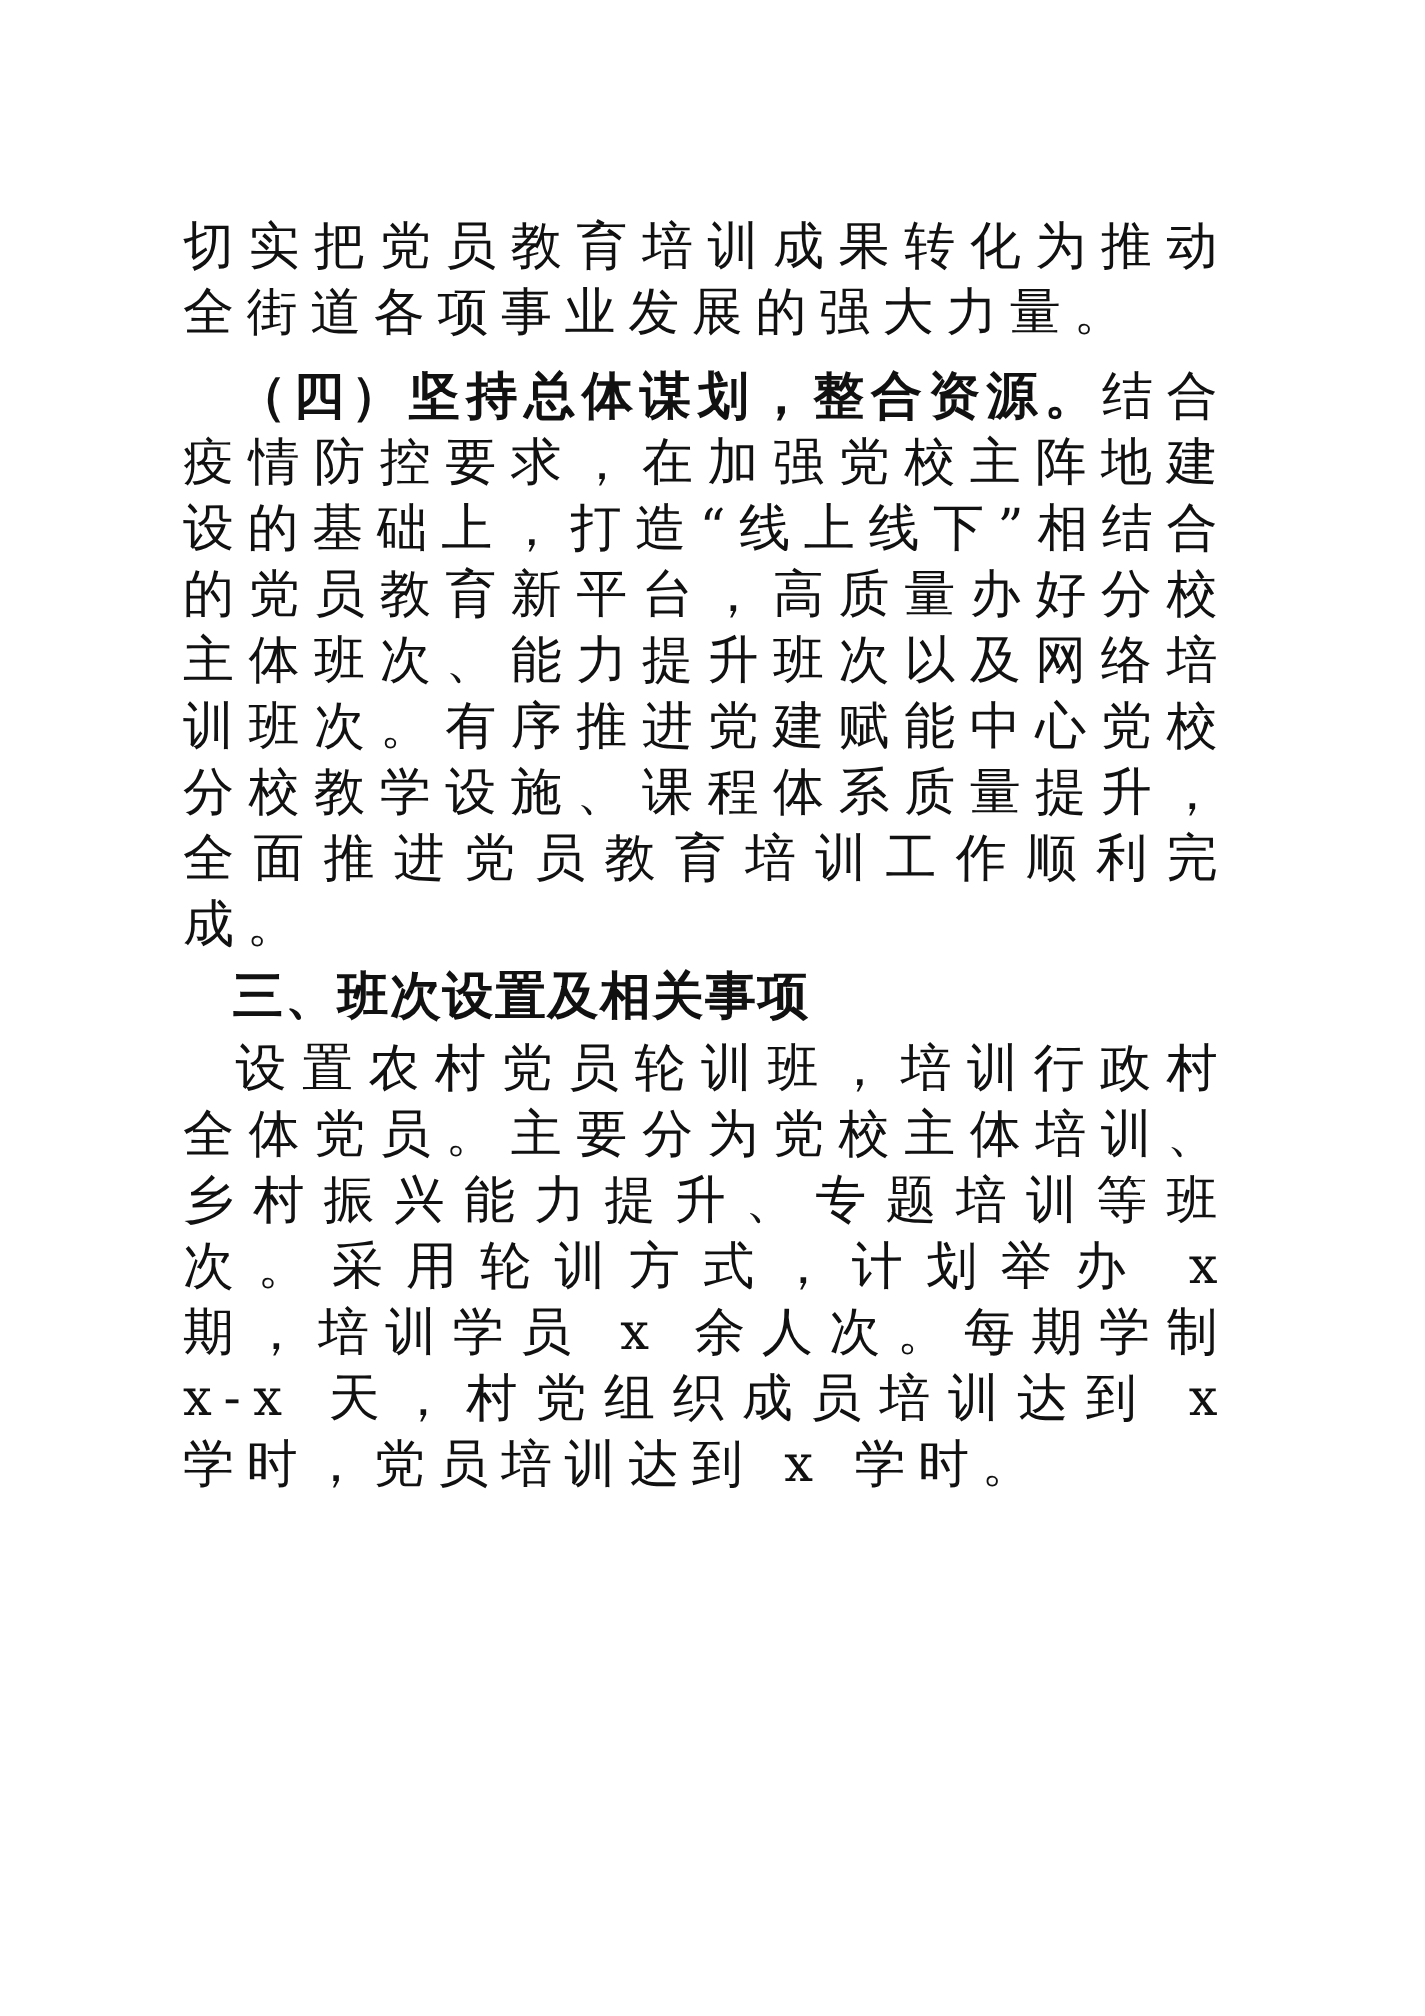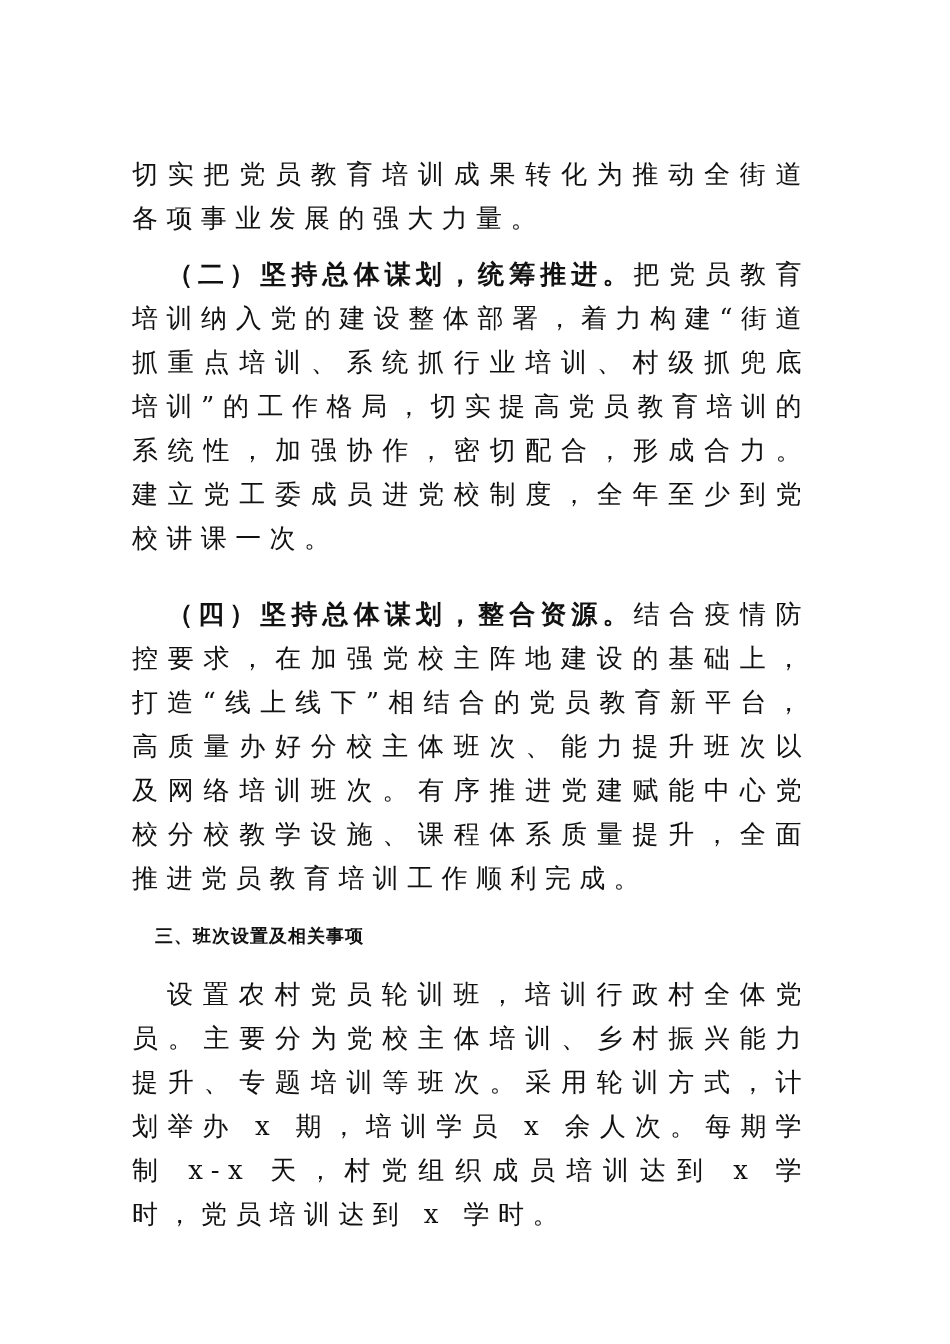--- a/index.html
+++ b/index.html
@@ -15,58 +15,55 @@
     font-family: "DejaVu Serif", "Liberation Serif", serif;
     color: #111111;
   }
   .page {
     position: absolute;
     left: 120px;
     top: 140px;
     width: 702px;
   }
   .para {
-    margin: 12px;
-    font-size: 26px;
+    margin: 2px;
+    font-size: 34px;
     line-height: 44px;
     text-align: justify;
     text-align-last: left;
     letter-spacing: 8.4px;
     word-break: break-all;
   }
   .indent {
     text-indent: 35px;
   }
   .bold-lead {
     font-weight: bold;
     letter-spacing: 4px;
   }
   .heading {
     margin: 0;
     font-family: "DejaVu Sans", "Liberation Sans", sans-serif;
-    font-size: 18px;
+    font-size: 34px;
     font-weight: bold;
     line-height: 48px;
     letter-spacing: 1px;
     text-indent: 35px;
   }
   .gap-small { height: 4px; }
 </style>
 </head>
 <body>
 
 <div class="page">
 
   <p class="para">
     <span>切实把党员教育培训成果转化为推动全街道各项事业发展的强大力量。</span>
   </p>
 
-  <p class="para indent">
-    <span class="bold-lead">（二）坚持总体谋划，统筹推进。</span><span>把党员教育培训纳入党的建设整体部署，着力构建“街道抓重点培训、系统抓行业培训、村级抓兜底培训”的工作格局，切实提高党员教育培训的系统性，加强协作，密切配合，形成合力。建立党工委成员进党校制度，全年至少到党校讲课一次。</span>
-  </p>
 
   <div class="gap-small"></div>
 
 
   <div class="gap-small"></div>
 
   <p class="para indent">
     <span class="bold-lead">（四）坚持总体谋划，整合资源。</span><span>结合疫情防控要求，在加强党校主阵地建设的基础上，打造“线上线下”相结合的党员教育新平台，高质量办好分校主体班次、能力提升班次以及网络培训班次。有序推进党建赋能中心党校分校教学设施、课程体系质量提升，全面推进党员教育培训工作顺利完成。</span>
   </p>
 

